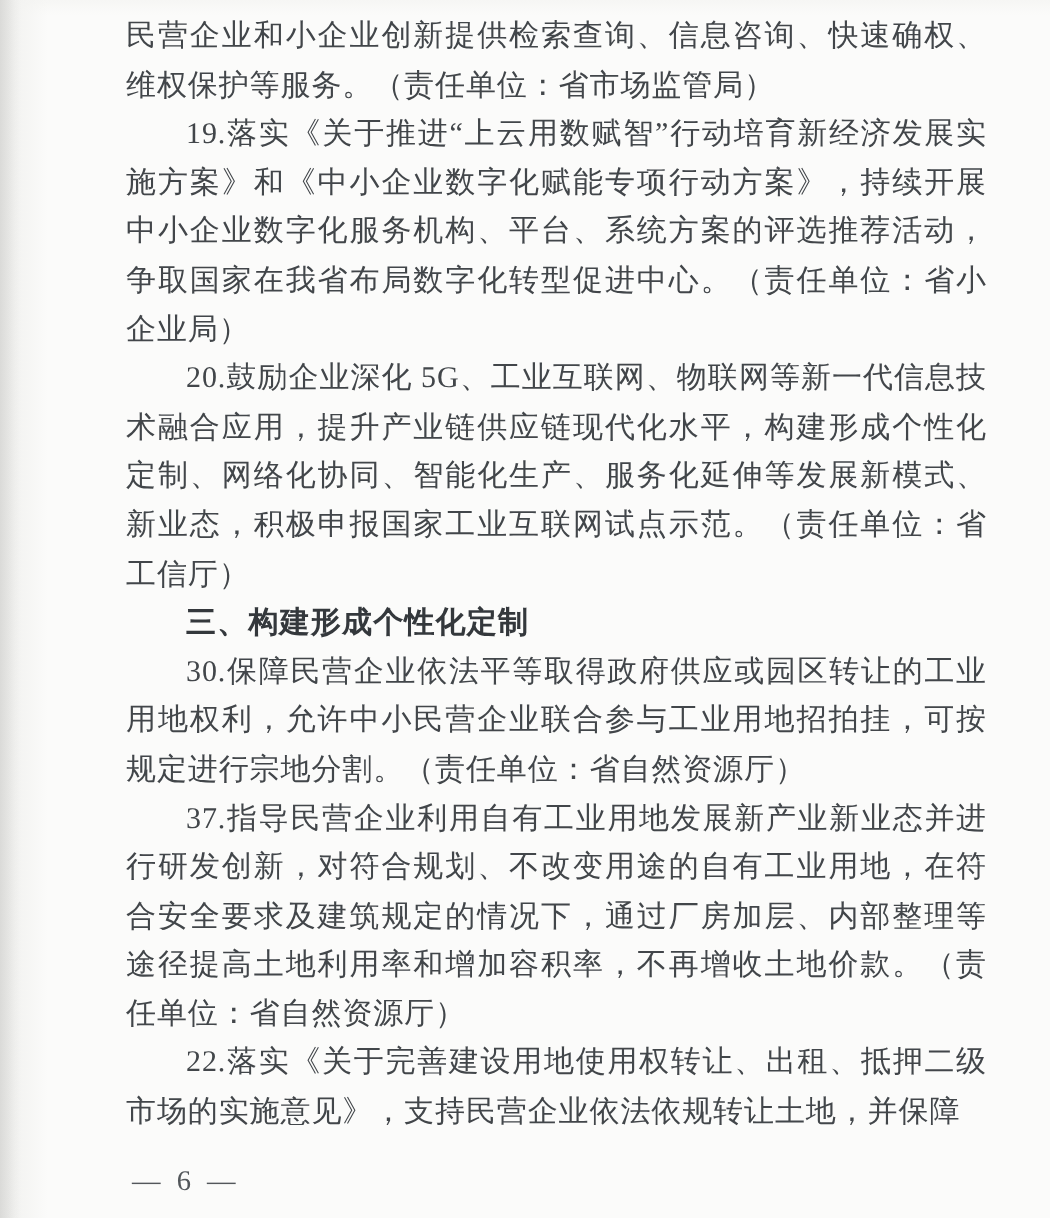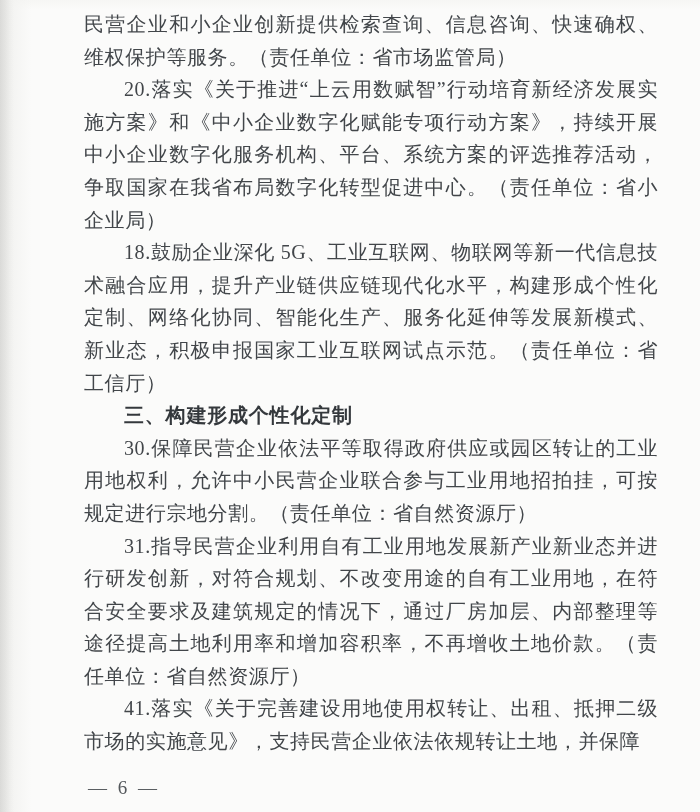--- a/index.html
+++ b/index.html
@@ -77,29 +77,29 @@
 <body>
 
 <div class="page">
 
   <div class="scan-edge"></div>
 
   <div class="content">
 
     <p class="para">民营企业和小企业创新提供检索查询、信息咨询、快速确权、维权保护等服务。（责任单位：省市场监管局）</p>
 
-    <p class="para indent">20.落实《关于推进“上云用数赋智”行动培育新经济发展实施方案》和《中小企业数字化赋能专项行动方案》，持续开展中小企业数字化服务机构、平台、系统方案的评选推荐活动，争取国家在我省布局数字化转型促进中心。（责任单位：省小企业局）</p>
+    <p class="para indent">19.落实《关于推进“上云用数赋智”行动培育新经济发展实施方案》和《中小企业数字化赋能专项行动方案》，持续开展中小企业数字化服务机构、平台、系统方案的评选推荐活动，争取国家在我省布局数字化转型促进中心。（责任单位：省小企业局）</p>
 
-    <p class="para indent">18.鼓励企业深化 5G、工业互联网、物联网等新一代信息技术融合应用，提升产业链供应链现代化水平，构建形成个性化定制、网络化协同、智能化生产、服务化延伸等发展新模式、新业态，积极申报国家工业互联网试点示范。（责任单位：省工信厅）</p>
+    <p class="para indent">20.鼓励企业深化 5G、工业互联网、物联网等新一代信息技术融合应用，提升产业链供应链现代化水平，构建形成个性化定制、网络化协同、智能化生产、服务化延伸等发展新模式、新业态，积极申报国家工业互联网试点示范。（责任单位：省工信厅）</p>
 
     <h3 class="section-heading">三、构建形成个性化定制</h3>
 
     <p class="para indent">30.保障民营企业依法平等取得政府供应或园区转让的工业用地权利，允许中小民营企业联合参与工业用地招拍挂，可按规定进行宗地分割。（责任单位：省自然资源厅）</p>
 
-    <p class="para indent">31.指导民营企业利用自有工业用地发展新产业新业态并进行研发创新，对符合规划、不改变用途的自有工业用地，在符合安全要求及建筑规定的情况下，通过厂房加层、内部整理等途径提高土地利用率和增加容积率，不再增收土地价款。（责任单位：省自然资源厅）</p>
+    <p class="para indent">37.指导民营企业利用自有工业用地发展新产业新业态并进行研发创新，对符合规划、不改变用途的自有工业用地，在符合安全要求及建筑规定的情况下，通过厂房加层、内部整理等途径提高土地利用率和增加容积率，不再增收土地价款。（责任单位：省自然资源厅）</p>
 
-    <p class="para indent">41.落实《关于完善建设用地使用权转让、出租、抵押二级市场的实施意见》，支持民营企业依法依规转让土地，并保障</p>
+    <p class="para indent">22.落实《关于完善建设用地使用权转让、出租、抵押二级市场的实施意见》，支持民营企业依法依规转让土地，并保障</p>
 
   </div>
 
   <div class="page-number">— 6 —</div>
 
 </div>
 
 </body></html>

